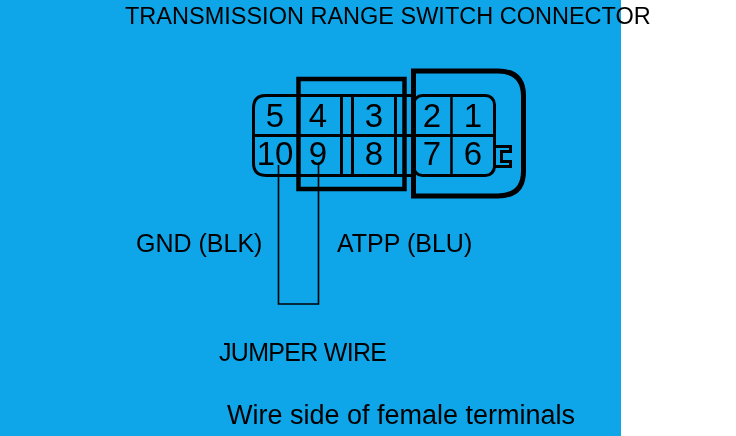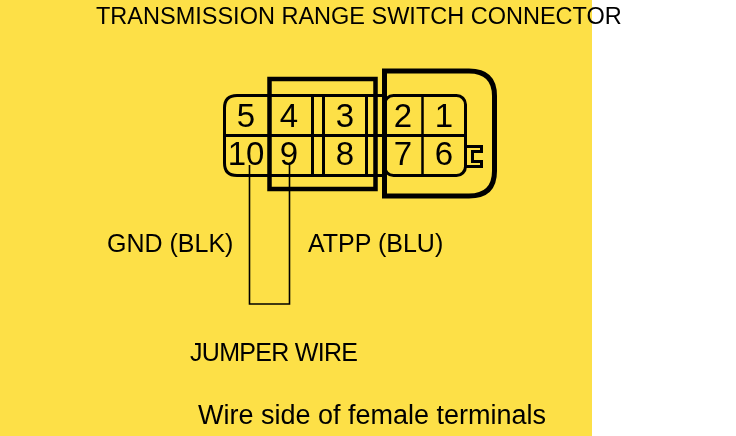--- a/index.html
+++ b/index.html
@@ -8,21 +8,22 @@
     background: #ffffff;
     width: 736px;
     height: 436px;
     overflow: hidden;
     font-family: "Liberation Sans", sans-serif;
   }
   .stage {
     position: relative;
     width: 592px;
     height: 436px;
-    background: #fde047;
+    background: #0ea5e9;
+    padding-left: 29px;
   }
   svg text {
     fill: #000000;
     font-family: "Liberation Sans", sans-serif;
   }
   .title-text {
     font-size: 23.5px;
   }
   .digit {
     font-size: 33px;

